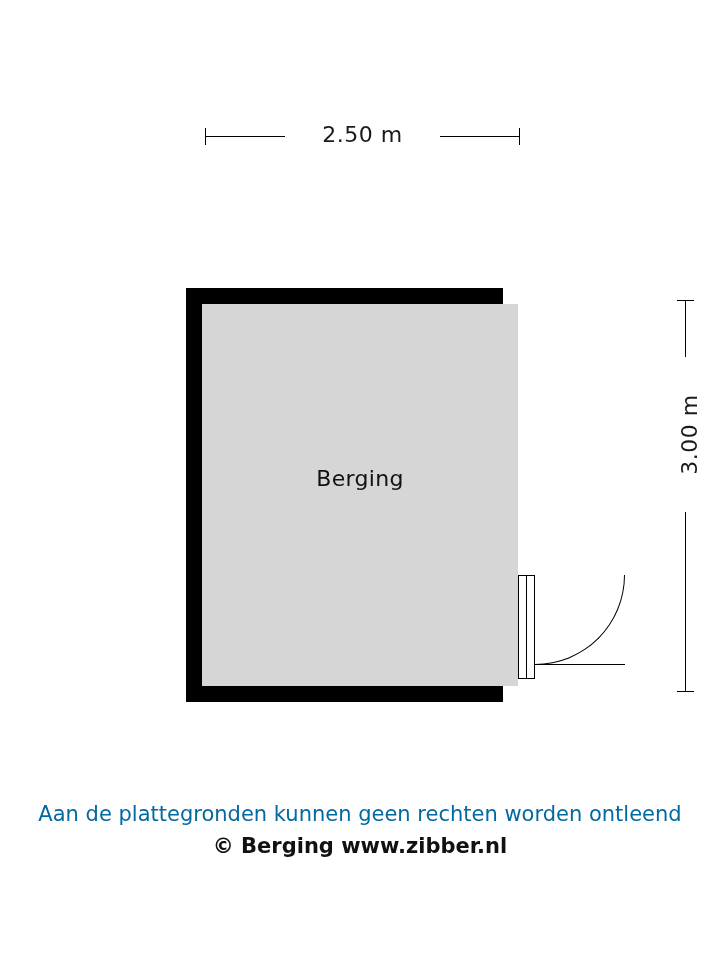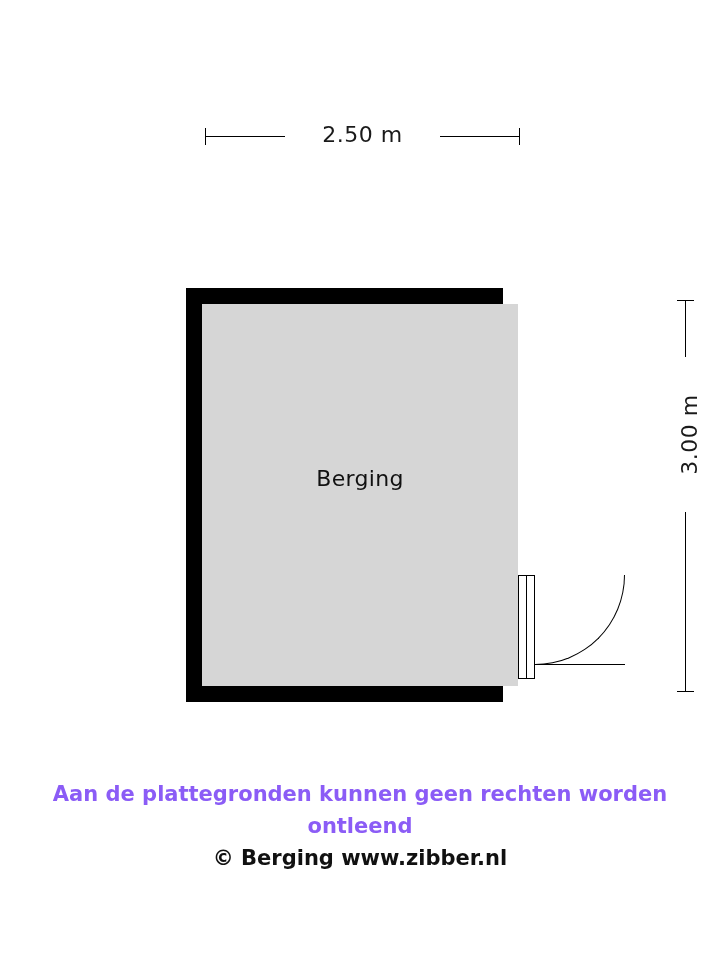--- a/index.html
+++ b/index.html
@@ -177,23 +177,24 @@
   
   .footer {
     position: absolute;
     left: 0;
     top: 778px;
     width: 720px;
     text-align: center;
   }
   .footer-line1 {
     font-size: 21px;
-    color: #8b5cf6;
-    font-weight: bold;
+    color: #0369a1;
+    font-weight: normal;
     line-height: 32px;
+    margin-top: 20px;
   }
   .footer-line2 {
     font-size: 21px;
     color: #111111;
     font-weight: bold;
     line-height: 32px;
   }
 </style>
 </head>
 <body>

